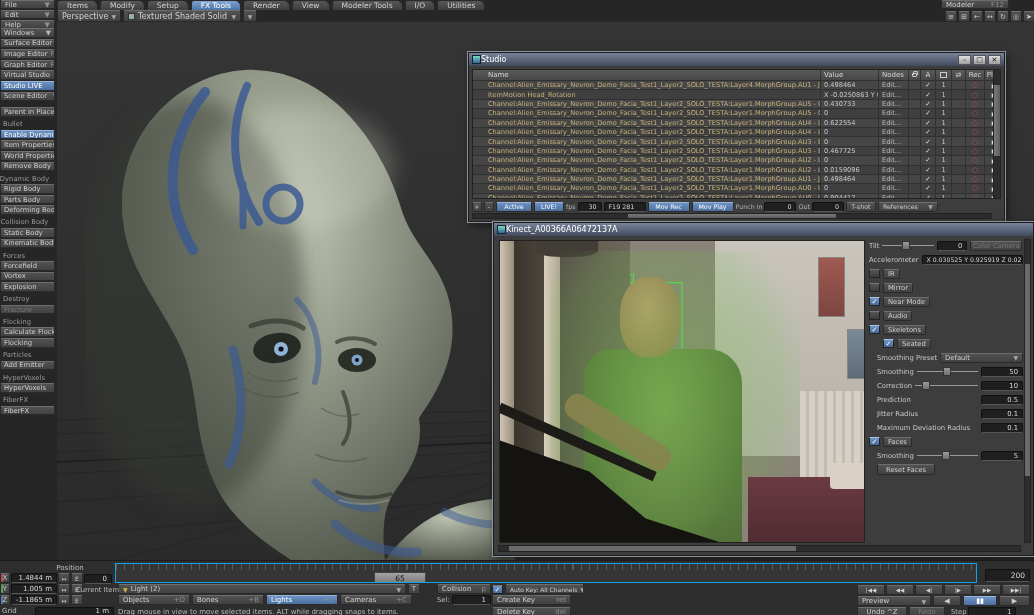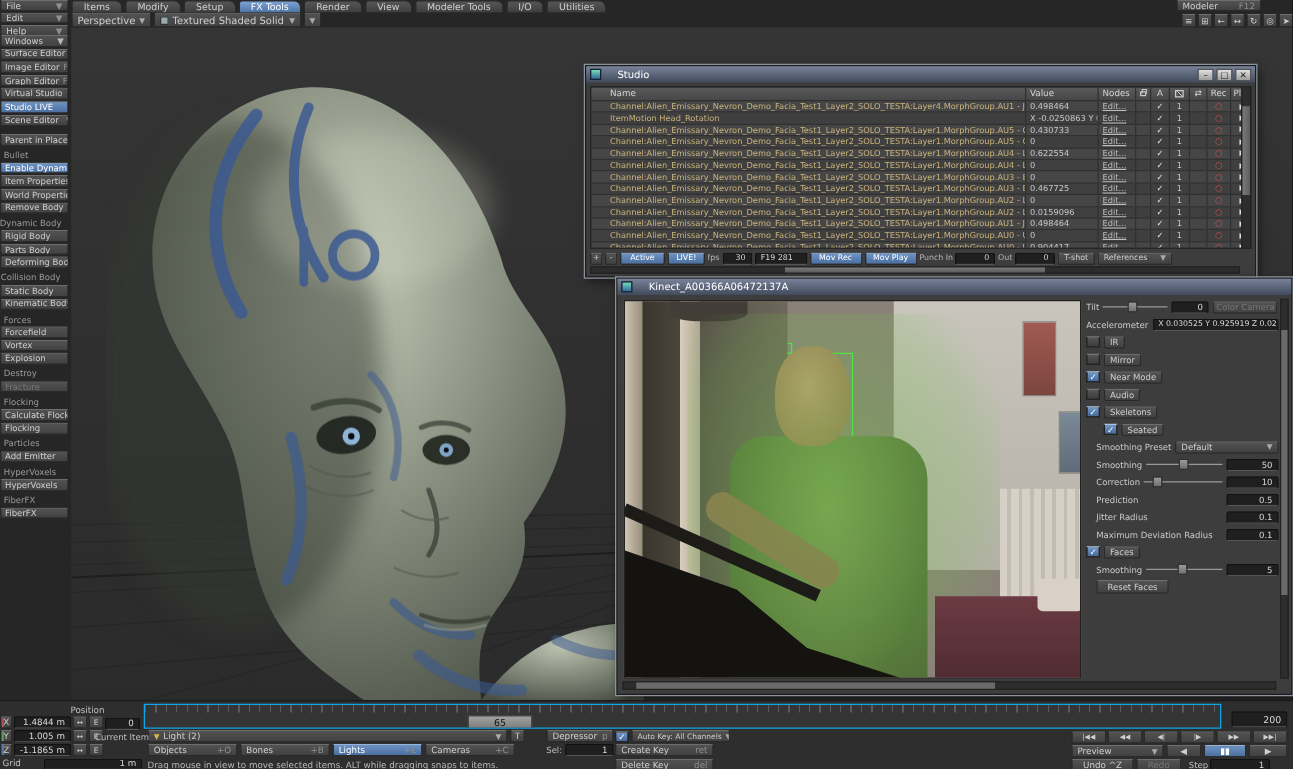--- a/index.html
+++ b/index.html
@@ -45,42 +45,42 @@
   .sidebar .dropdown .sc { color:#b9b9b9; }
 
   
   .viewport { left:57px; top:22px; width:977px; height:538px;
               background:linear-gradient(#353535,#2e2e2e 60%,#2b2b2b); overflow:hidden; }
 
   
   .win { background:#3d3d3d; border:1px solid #1c1c1c; outline:1px solid #8d939c;
          box-shadow:2px 3px 8px rgba(0,0,0,.55); }
   .titlebar { height:13px; background:linear-gradient(#78839a,#424a5c); display:flex;
-              align-items:center; padding:0 3px; color:#fff; font-size:8px; gap:13px; }
+              align-items:center; padding:0 3px; color:#fff; font-size:8px; gap:0; }
   .titlebar .wicon { width:9px; height:9px; background:linear-gradient(#7db,#369); border:1px solid #123; flex:none; }
   .wbtns { margin-left:auto; display:flex; gap:2px; }
   .wbtn { width:13px; height:10px; background:linear-gradient(#e0e0e0,#9e9e9e); border:1px solid #555;
           color:#222; font-size:7px; line-height:8px; text-align:center; }
 
   
   .studio { left:468px; top:52px; width:537px; height:170px; }
   .sgrid { position:absolute; left:3px; right:3px; top:16px; bottom:22px; background:#333;
            border:1px solid #222; overflow:hidden; }
   .shead,.srow { display:flex; height:10px; border-bottom:1px solid #303030;padding-left:12px; }
   .shead { background:linear-gradient(#5a5a5a,#474747); color:#d5d5d5; font-size:7px; height:11px; }
   .srow { background:#464646; font-size:6.6px; height:9.4px; }
   .srow:nth-child(odd) { background:#3f3f3f; }
   .c { border-right:1px solid #303030; display:flex; align-items:center; padding:0 3px;
        white-space:nowrap; overflow:hidden; flex:none; }
   .c.name { width:336px; } .c.val { width:58px; } .c.nodes { width:30px; }
   .c.lockc { width:12px; justify-content:center; } .c.ac { width:15px; justify-content:center; }
   .c.ic1 { width:16px; justify-content:center; } .c.ic2 { width:14px; justify-content:center; }
   .c.rec { width:19px; justify-content:center; color:#d65050; font-size:7px; }
   .c.play { width:19px; justify-content:center; color:#ddd; font-size:6px; }
-  .srow .name { color:#c9b27c; } .srow .nodes { color:#bdbdbd;text-decoration:underline; }
+  .srow .name { color:#c9b27c; } .srow .nodes { color:#bdbdbd; }
   .srow .ac { color:#e8e8e8; }
   .lockglyph { width:5px; height:4px; border:1px solid #ccc; border-radius:1px; position:relative; }
   .lockglyph:before { content:""; position:absolute; left:0px; top:-3px; width:3px; height:3px;
                       border:1px solid #ccc; border-bottom:none; border-radius:2px 2px 0 0; }
   .minigraph { width:7px; height:6px; border:1px solid #ccc; background:
                linear-gradient(45deg,transparent 45%,#ccc 45%,#ccc 55%,transparent 55%); }
   .sfoot { position:absolute; left:3px; right:3px; bottom:9px; height:11px; display:flex; gap:2px;
            align-items:center; font-size:6.3px; }
   .sfoot .chip,.sfoot .field { height:10px; flex:none; }
   .sfoot .lbl { color:#b5b5b5; white-space:nowrap; }
@@ -976,21 +976,21 @@
           <span class="sc">+C</span>
         </div>
     </div>
 
     <div class="abs brow statusrow">
       <span>Drag mouse in view to move selected items. ALT while dragging snaps to items.</span>
     </div>
 
     <div class="abs brow propbtn">
       <div class="chip" style="flex:1">
-        <span>Depressor</span>
+        <span>Collision</span>
         <span class="sc">p</span>
       </div>
     </div>
     <div class="abs brow selrow">
       <span style="font-size:6.8px;color:#bdbdbd;align-self:center">Sel:</span>
       <div class="field right" style="flex:1">1</div>
     </div>
 
     <div class="abs brow keycol autokey">
       <span class="cb" style="align-self:center;background:linear-gradient(#6f97c9,#47699a)">✓</span>

